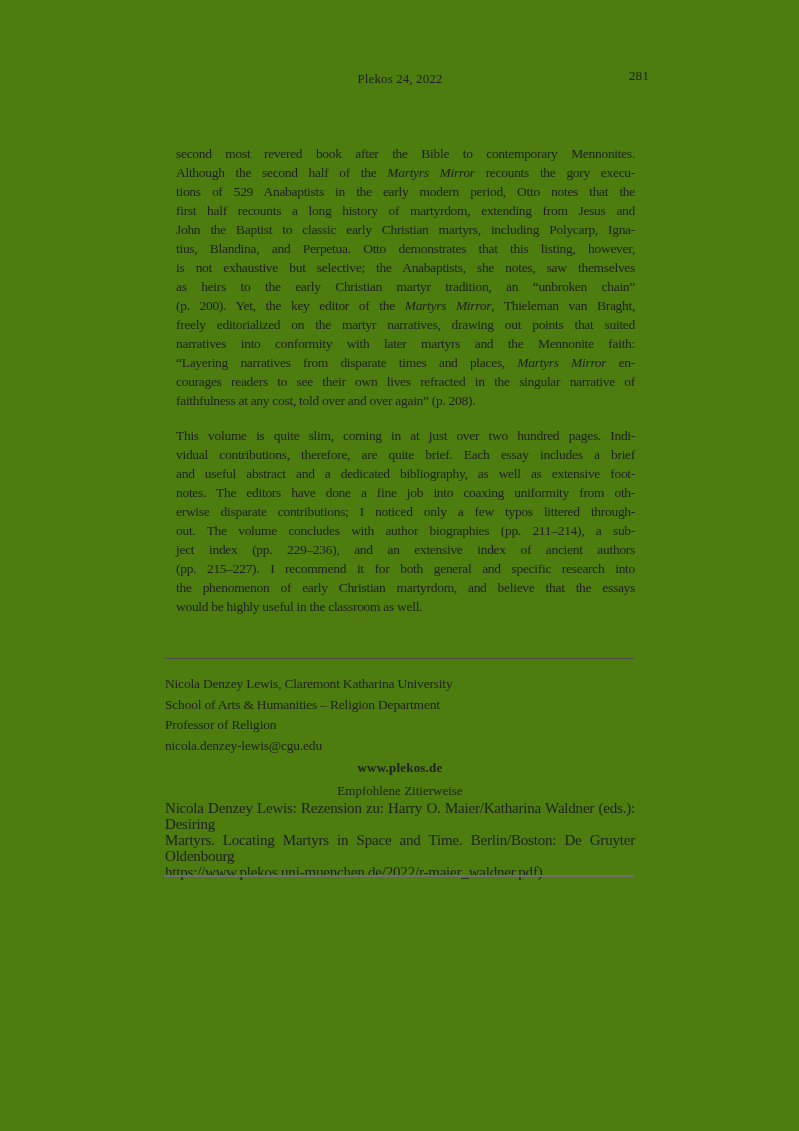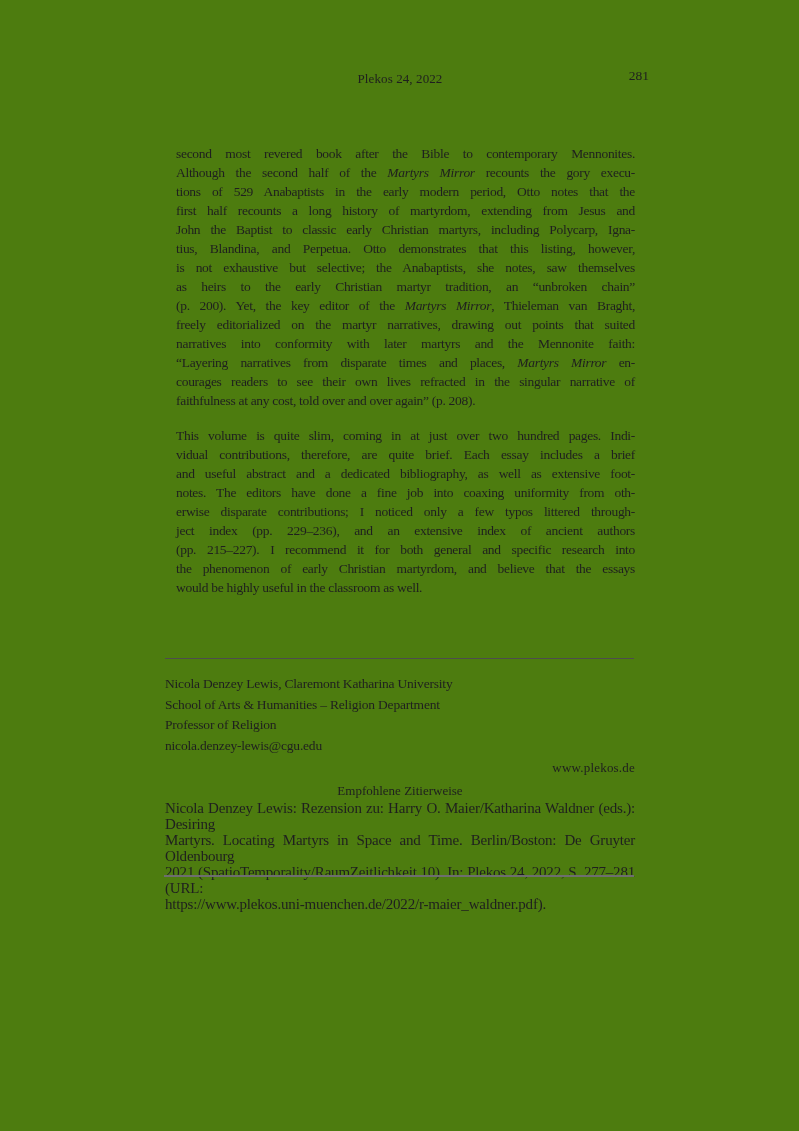--- a/index.html
+++ b/index.html
@@ -81,22 +81,22 @@
     line-height: 20.5px;
     letter-spacing: -0.2px;
   }
   .signature .pline { text-align: left; }
   
   .footer-site {
     position: absolute;
     left: 165px;
     width: 470px;
     top: 760px;
-    text-align: right;
-    font-weight: normal;
+    text-align: center;
+    font-weight: bold;
     font-size: 13px;
     letter-spacing: 0.2px;
   }
   .citation-heading {
     position: absolute;
     left: 165px;
     width: 470px;
     top: 783px;
     text-align: center;
     font-size: 13px;
@@ -142,20 +142,21 @@
         <div class="jline"><span>“Layering narratives from disparate times and places, </span><span class="it">Martyrs Mirror</span><span> en-</span></div>
         <div class="jline"><span>courages readers to see their own lives refracted in the singular narrative of</span></div>
         <div class="jline lastline"><span>faithfulness at any cost, told over and over again” (p. 208).</span></div>
       </div>
       <div class="para">
         <div class="jline"><span>This volume is quite slim, coming in at just over two hundred pages. Indi-</span></div>
         <div class="jline"><span>vidual contributions, therefore, are quite brief. Each essay includes a brief</span></div>
         <div class="jline"><span>and useful abstract and a dedicated bibliography, as well as extensive foot-</span></div>
         <div class="jline"><span>notes. The editors have done a fine job into coaxing uniformity from oth-</span></div>
         <div class="jline"><span>erwise disparate contributions; I noticed only a few typos littered through-</span></div>
+        <div class="jline"><span>out. The volume concludes with author biographies (pp. 211–214), a sub-</span></div>
         <div class="jline"><span>ject index (pp. 229–236), and an extensive index of ancient authors</span></div>
         <div class="jline"><span>(pp. 215–227). I recommend it for both general and specific research into</span></div>
         <div class="jline"><span>the phenomenon of early Christian martyrdom, and believe that the essays</span></div>
         <div class="jline lastline"><span>would be highly useful in the classroom as well.</span></div>
       </div>
     </div>
 
   <hr class="rule-top">
 
   <div class="signature">
@@ -165,19 +166,18 @@
       <div class="pline lastline">nicola.denzey-lewis@cgu.edu</div>
     </div>
 
   <div class="footer-site">www.plekos.de</div>
 
   <div class="citation-heading">Empfohlene Zitierweise</div>
 
   <div class="citation">
       <div class="pline">Nicola Denzey Lewis: Rezension zu: Harry O. Maier/Katharina Waldner (eds.): Desiring</div>
       <div class="pline">Martyrs. Locating Martyrs in Space and Time. Berlin/Boston: De Gruyter Oldenbourg</div>
-      <div class="pline">2021 (SpatioTemporality/RaumZeitlichkeit 10). In: Plekos 24, 2022, S. 277–281 (URL:</div>
       <div class="pline lastline">https://www.plekos.uni-muenchen.de/2022/r-maier_waldner.pdf).</div>
     </div>
 
   <hr class="rule-bottom">
 
 </div>
 
 </body></html>

